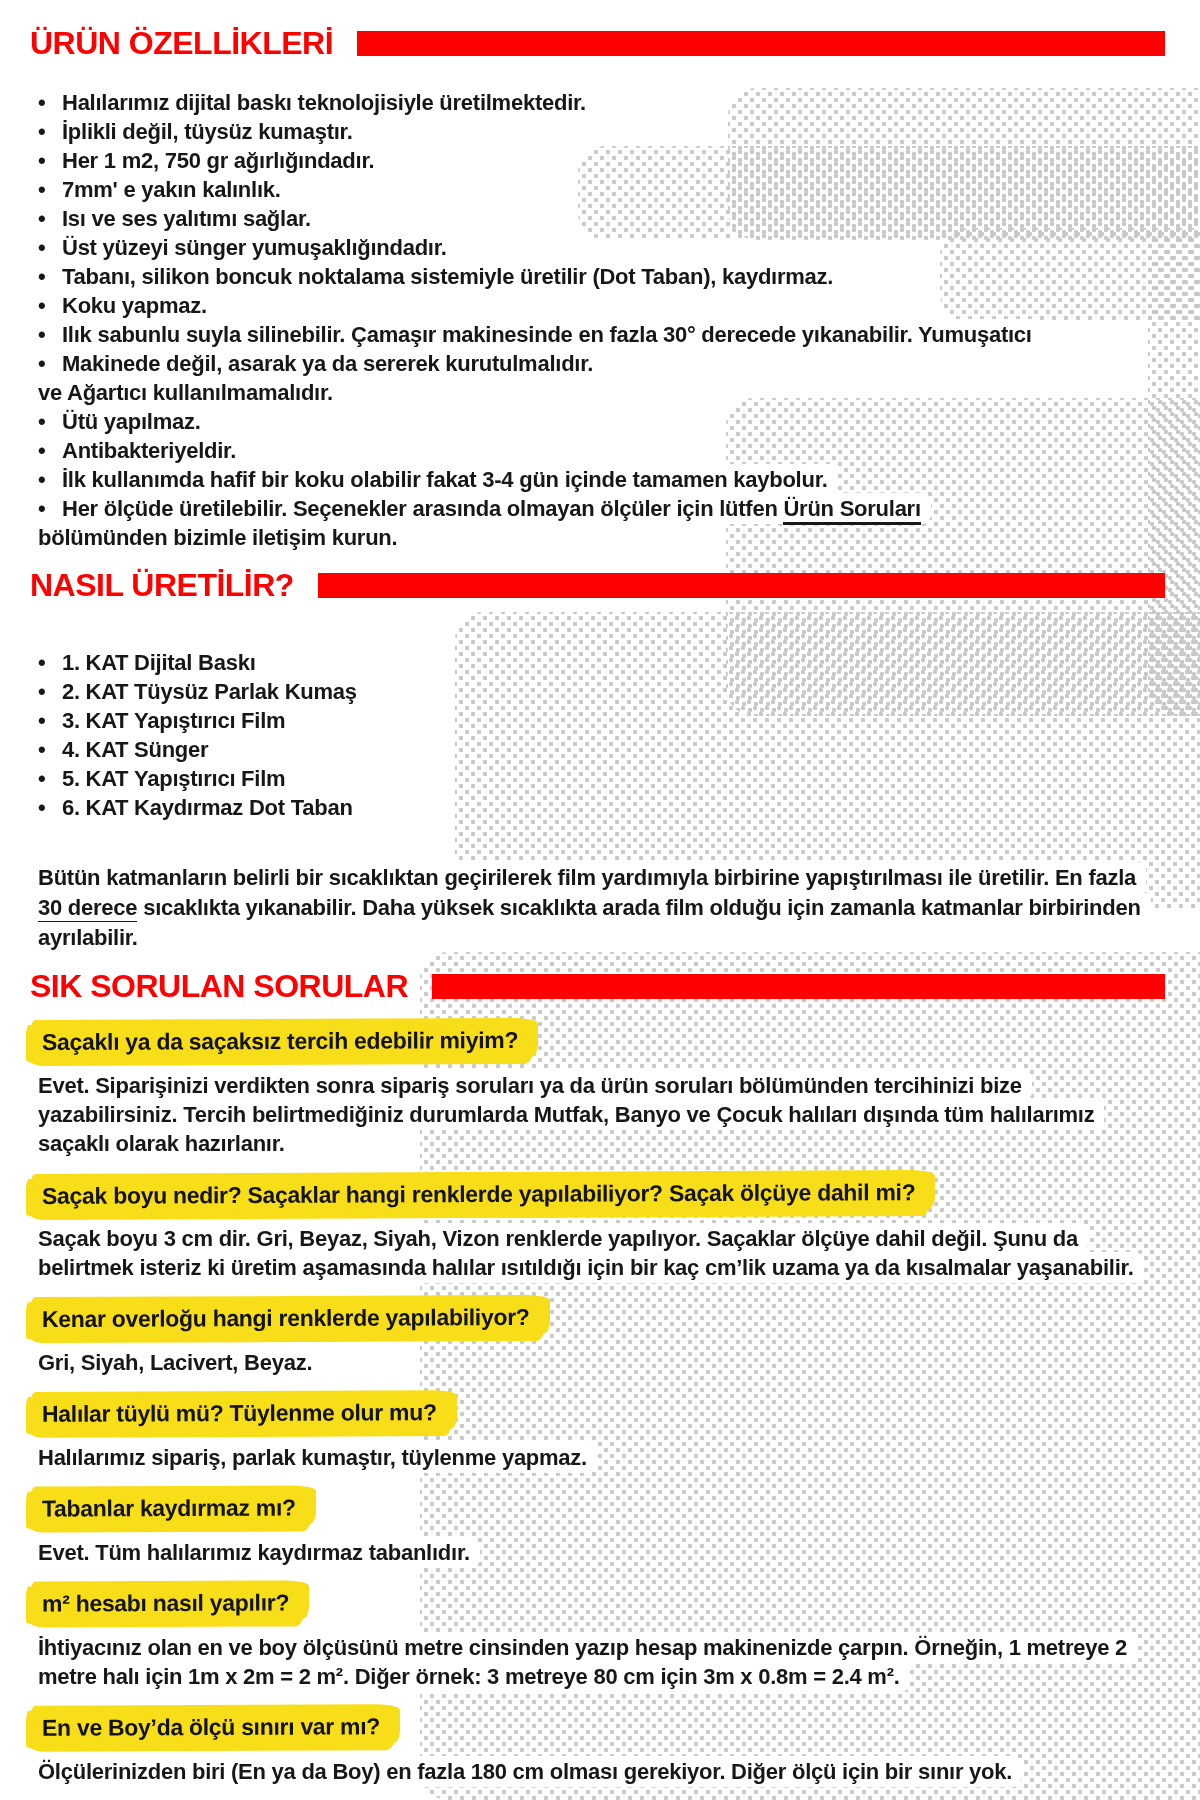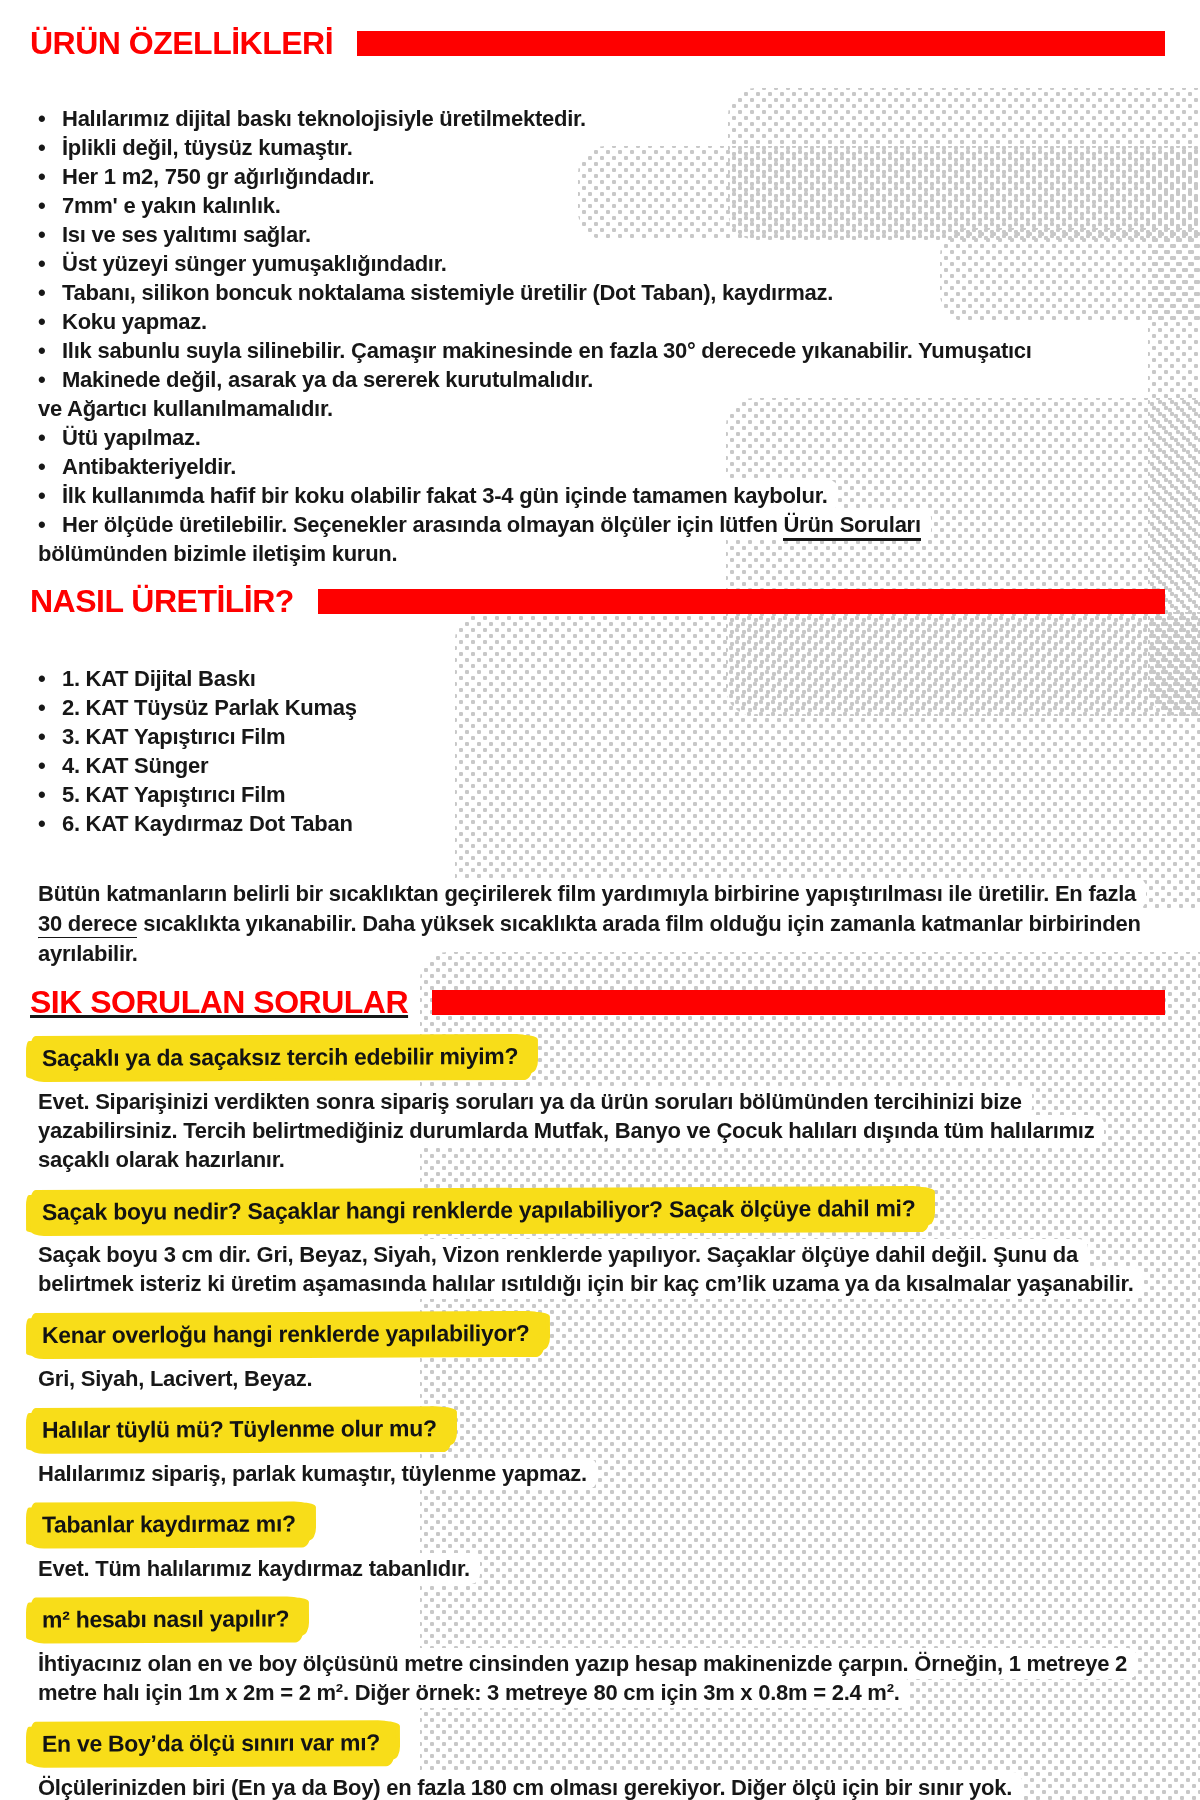--- a/index.html
+++ b/index.html
@@ -46,21 +46,21 @@
     color:var(--red);
     white-space:nowrap;
     background:var(--bg);
     padding-right:4px;
   }
   .rbar{
     flex:1 1 auto;height:25px;margin-left:20px;
     background:var(--red);
   }
   
-  .lines{margin-top:42px;}
+  .lines{margin-top:26px;}
   .bl{
     font-size:22px;font-weight:600;letter-spacing:-0.25px;
     line-height:29px;min-height:29px;
   }
   .wl{
     background:var(--bg);
     padding:3px 10px 3px 8px;
     border-radius:9px;
     -webkit-box-decoration-break:clone;
     box-decoration-break:clone;
@@ -146,21 +146,21 @@
     <div class="lines layers" id="layers-list">
         <div class="bl"><span class="wl"><span class="dotchar">•</span><b>1. KAT </b>Dijital Baskı</span></div>
         <div class="bl"><span class="wl"><span class="dotchar">•</span><b>2. KAT </b>Tüysüz Parlak Kumaş</span></div>
         <div class="bl"><span class="wl"><span class="dotchar">•</span><b>3. KAT </b>Yapıştırıcı Film</span></div>
         <div class="bl"><span class="wl"><span class="dotchar">•</span><b>4. KAT </b>Sünger</span></div>
         <div class="bl"><span class="wl"><span class="dotchar">•</span><b>5. KAT </b>Yapıştırıcı Film</span></div>
         <div class="bl"><span class="wl"><span class="dotchar">•</span><b>6. KAT </b>Kaydırmaz Dot Taban</span></div>
       </div>
     <p class="note" id="production-note"><span class="wl">Bütün katmanların belirli bir sıcaklıktan geçirilerek film yardımıyla birbirine yapıştırılması ile üretilir. En fazla <span class="u">30 derece</span> sıcaklıkta yıkanabilir. Daha yüksek sıcaklıkta arada film olduğu için zamanla katmanlar birbirinden ayrılabilir.</span></p>
 
-    <div class="heading" style="margin-top:14px;text-decoration:underline;">
+    <div class="heading" style="margin-top:14px;">
       <span class="htext">SIK SORULAN SORULAR</span>
       <div class="rbar"></div>
     </div>
     <div id="faq-list">
         <div class="faq-item">
           <div><span class="hl">Saçaklı ya da saçaksız tercih edebilir miyim?</span></div>
           <p class="answer"><span class="wl">Evet. Siparişinizi verdikten sonra sipariş soruları ya da ürün soruları bölümünden tercihinizi bize yazabilirsiniz. Tercih belirtmediğiniz durumlarda Mutfak, Banyo ve Çocuk halıları dışında tüm halılarımız saçaklı olarak hazırlanır.</span></p>
         </div>
         <div class="faq-item">
           <div><span class="hl">Saçak boyu nedir? Saçaklar hangi renklerde yapılabiliyor? Saçak ölçüye dahil mi?</span></div>

